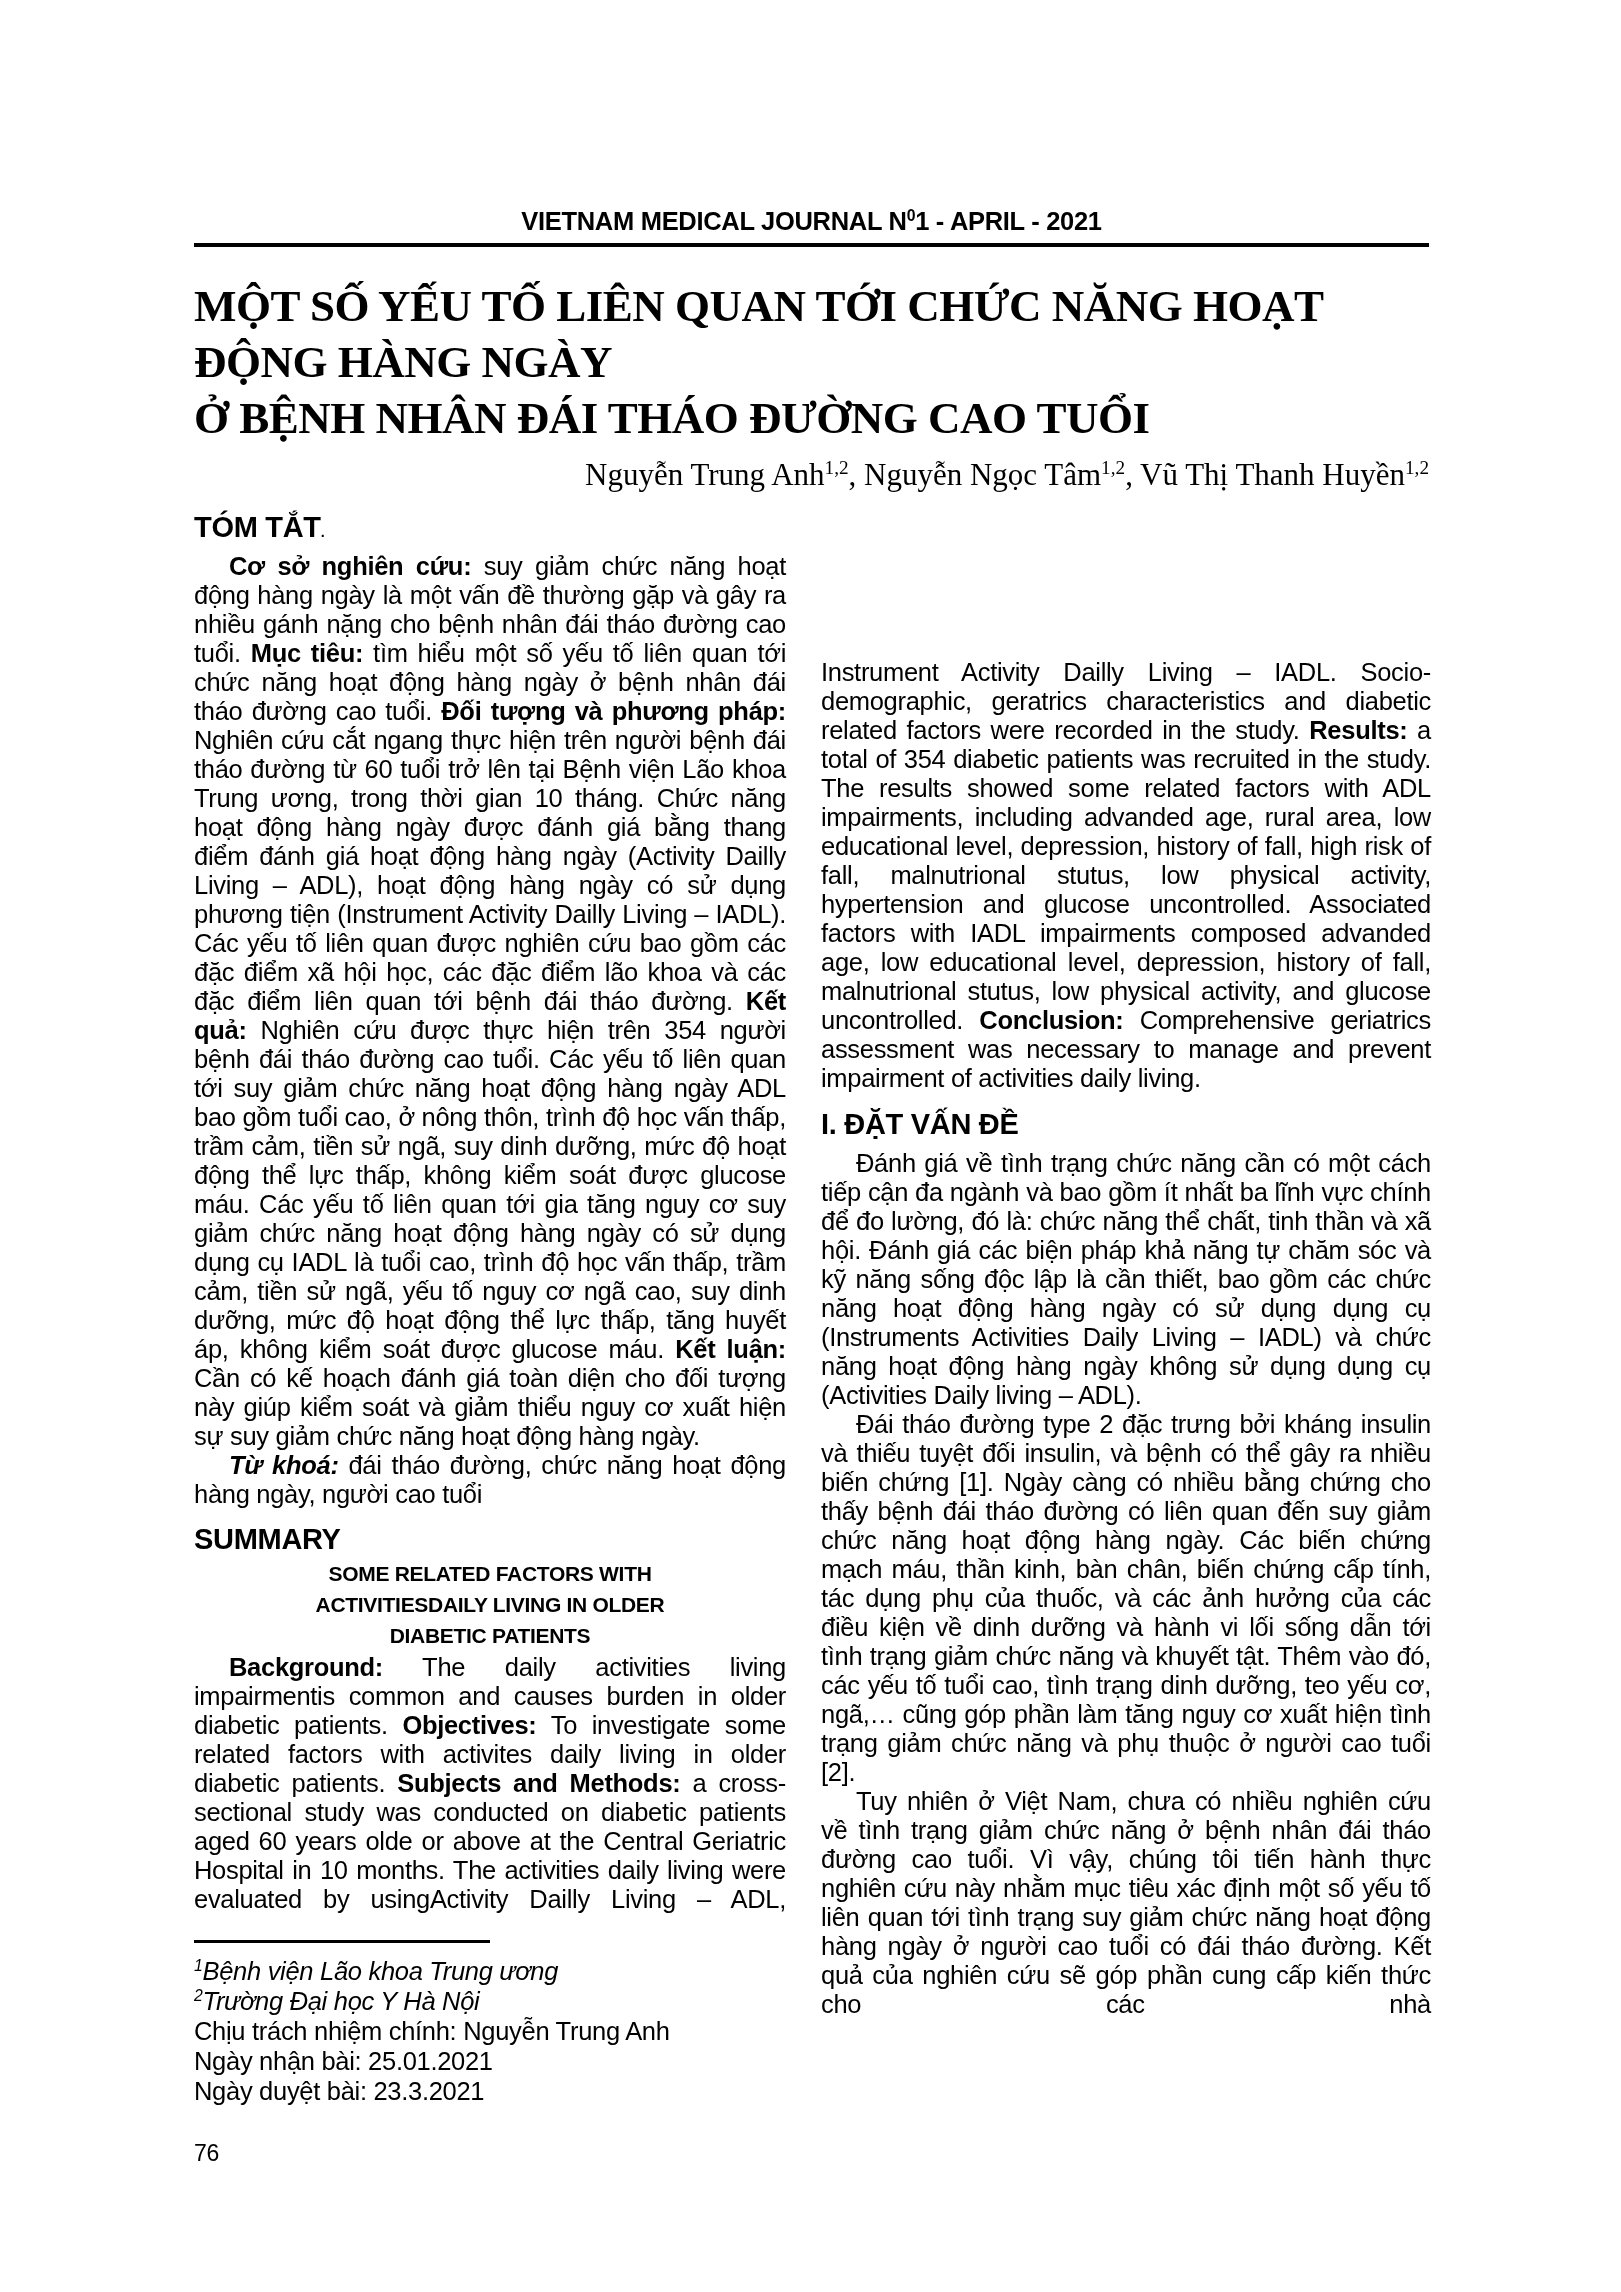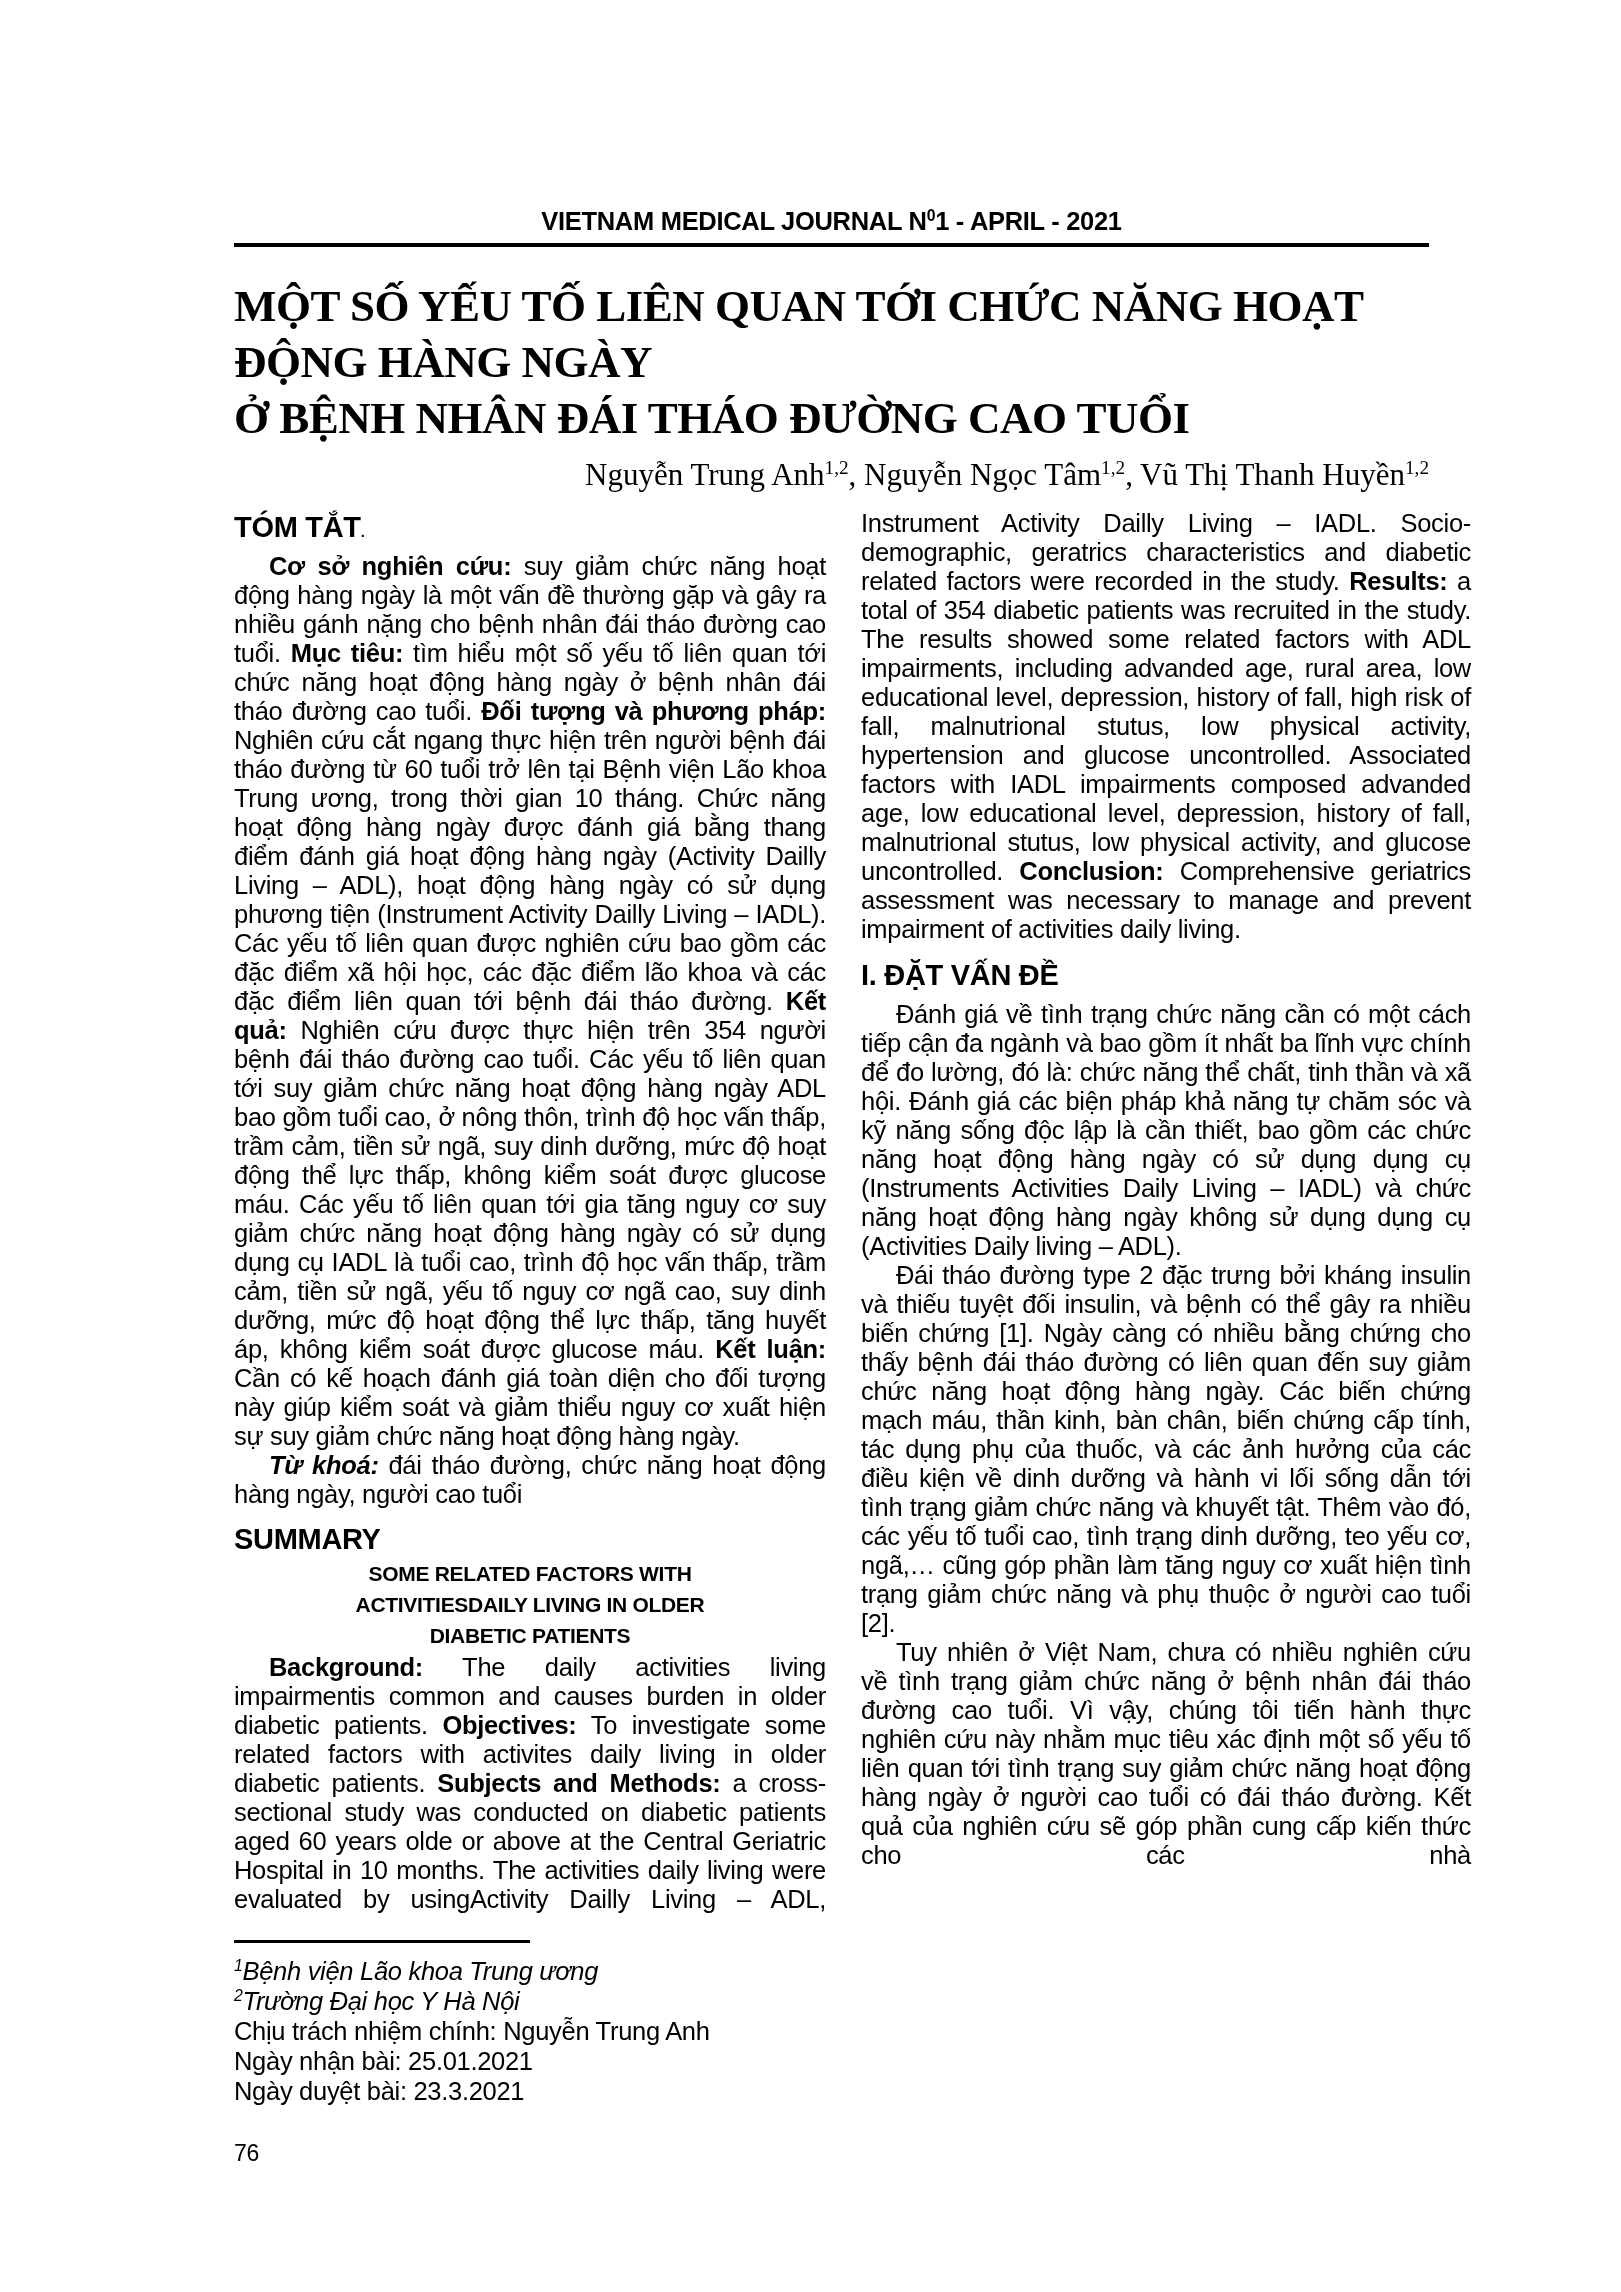--- a/index.html
+++ b/index.html
@@ -3,41 +3,41 @@
 <meta charset="utf-8">
 <style>
   html,body{margin:0;padding:0;background:#ffffff;}
   .page{
     position:relative;
     width:1621px;height:2293px;
     background:#ffffff;color:#000;
     overflow:hidden;
     font-family:"Liberation Sans","DejaVu Sans",sans-serif;
   }
-  .content{padding:208px 192px 0 194px;margin-left:40px;}
+  .content{padding:208px 192px 0 194px;}
   
   .journal-head{
     text-align:center;font-weight:700;font-size:25.5px;line-height:27.4px;
     letter-spacing:-0.3px;
   }
   .head-rule{height:3.9px;background:#000;margin-top:7.8px;}
   
   .article-title{
     margin-top:31px;text-align:left;
     font-family:"Liberation Serif","DejaVu Serif",serif;
     font-weight:700;font-size:45px;line-height:56px;letter-spacing:-0.5px;
   }
   .authors{
     margin-top:9.8px;text-align:right;
     font-family:"Liberation Serif","DejaVu Serif",serif;
     font-weight:400;font-size:31px;line-height:37px;
   }
   sup{font-size:0.62em;line-height:0;}
   
-  .cols{display:flex;margin-top:15.7px;}
+  .cols{display:flex;margin-top:15.7px;align-items:center;}
   .col-left{width:592px;margin-right:35px;flex:none;}
   .col-right{width:610px;flex:none;}
   .col-left,.col-right{
     font-size:25.5px;line-height:29px;text-align:justify;letter-spacing:-0.3px;
   }
   p{margin:0;}
   .ind{text-indent:35px;}
   .cont{text-align-last:justify;}
   h2{
     font-size:29px;line-height:33px;font-weight:700;margin:0;

